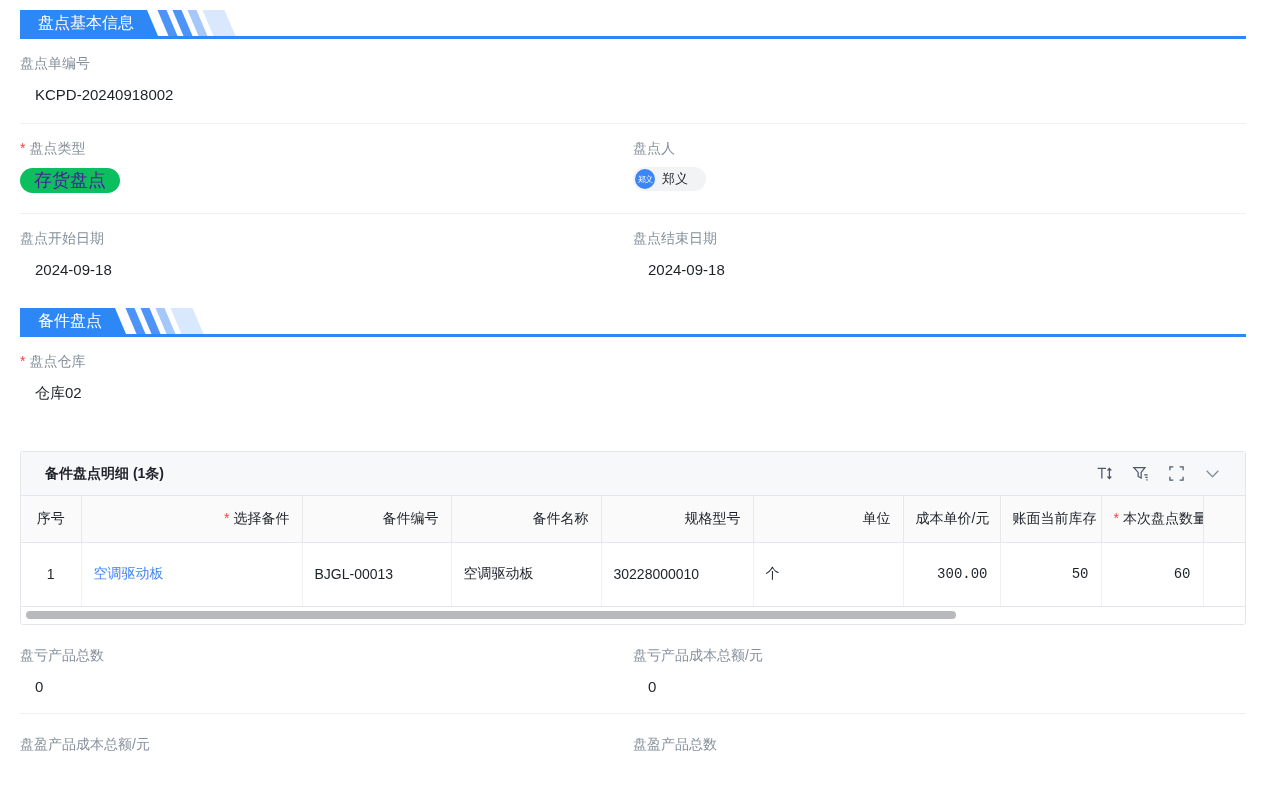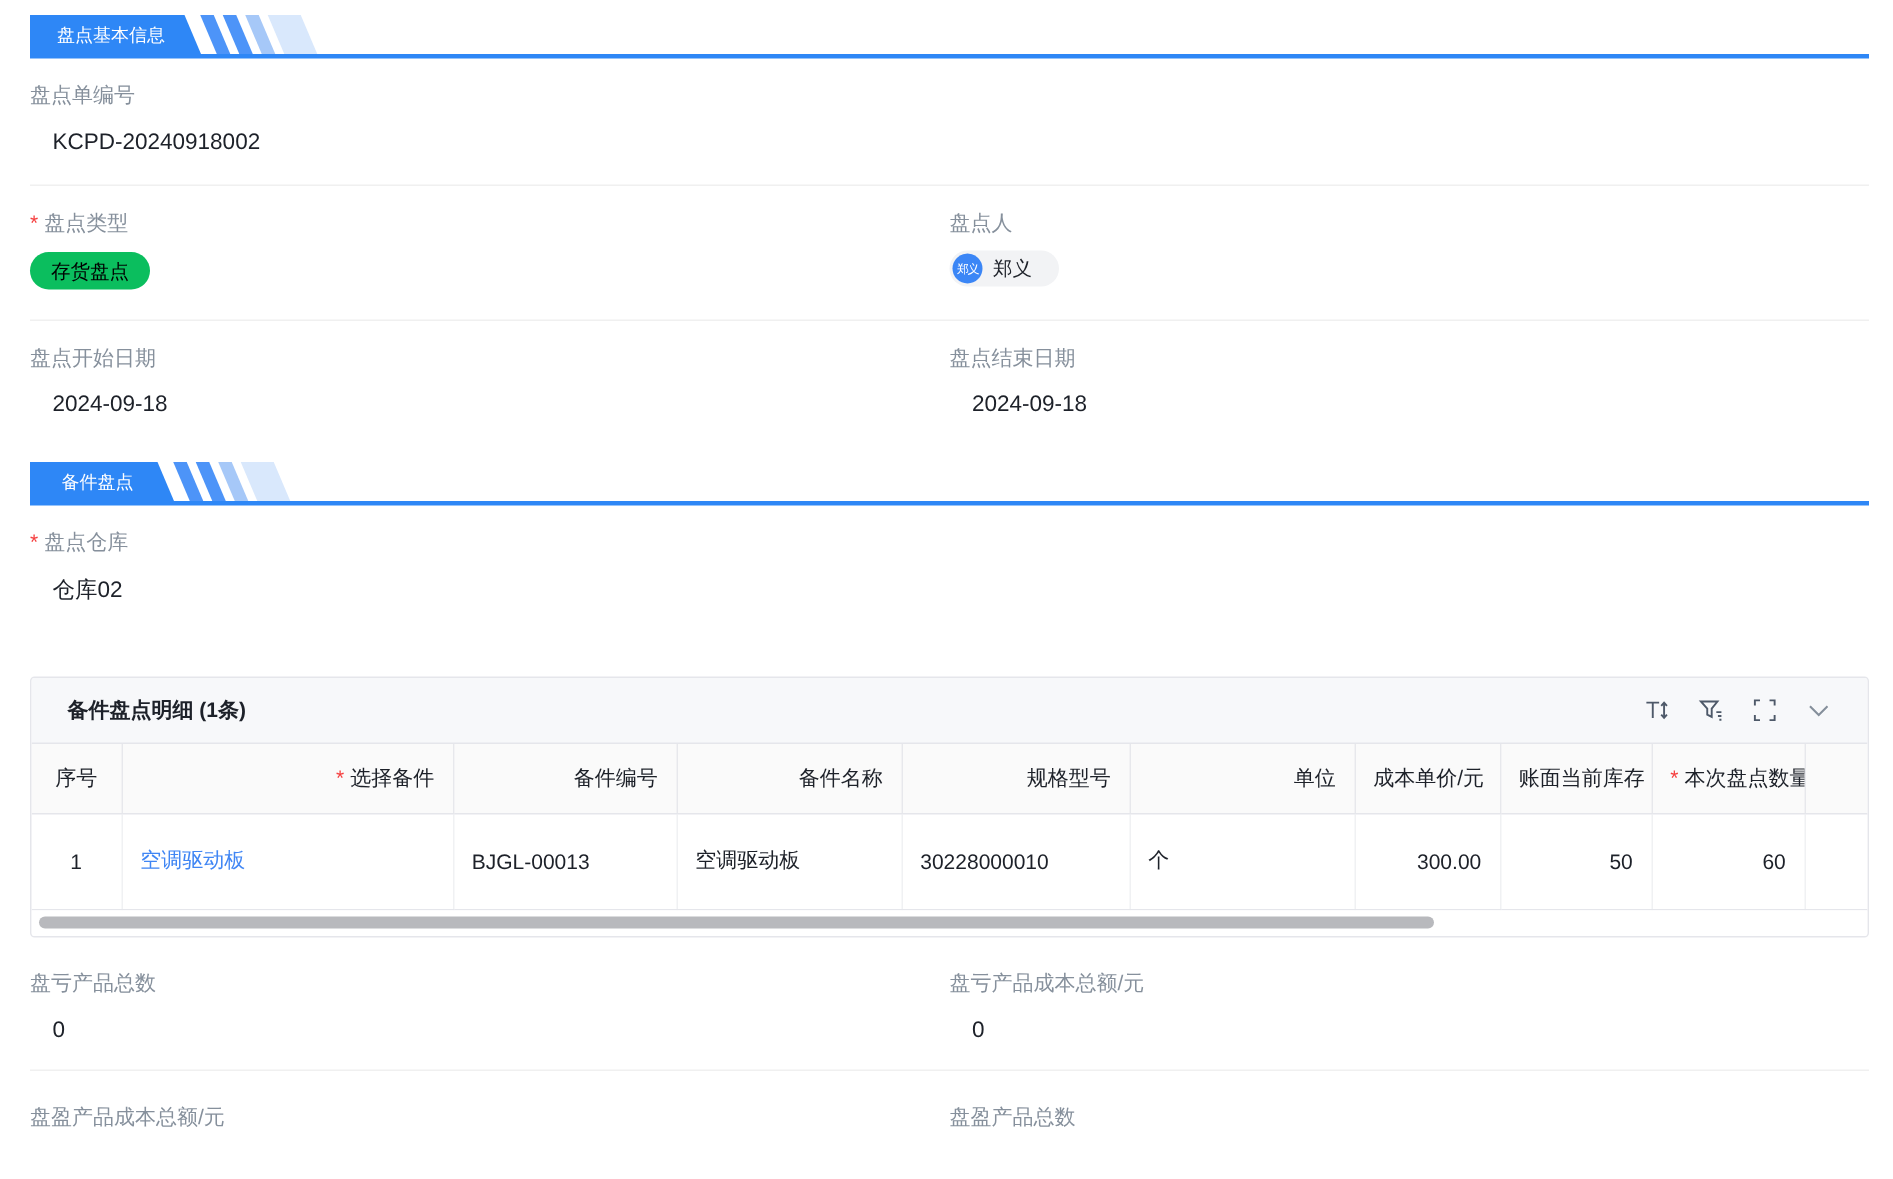--- a/index.html
+++ b/index.html
@@ -3,40 +3,40 @@
 <meta charset="utf-8">
 <style>
   * { margin:0; padding:0; box-sizing:border-box; }
   html,body { width:1262px; height:786px; overflow:hidden; background:#fff;
     font-family:"Liberation Sans","DejaVu Sans",sans-serif; color:#1D2129; }
   .content { padding:10px 16px 0 20px; }
 
   
   .banner { margin-bottom:0; }
   .banner-row { display:flex; height:26px; align-items:stretch; }
-  .banner-box { background:#2E87F6; color:#fff; font-size:12px; line-height:26px;
+  .banner-box { background:#2E87F6; color:#fff; font-size:16px; line-height:26px;
     padding:0 24px 0 18px; min-width:96px; text-align:center;
     clip-path:polygon(0 0, calc(100% - 11px) 0, 100% 100%, 0 100%); }
   .stripes { display:flex; gap:6px; margin-left:5px; }
   .stripe { transform:skewX(23deg); height:26px; }
   .stripe.s1,.stripe.s2 { width:9px; background:#4D94F8; }
   .stripe.s3 { width:9px; background:#A6C8F8; }
   .stripe.s4 { width:22px; background:#D9E8FC; }
   .banner-line { height:3px; background:#2E87F6; }
 
   
   .form-row { display:flex; padding:16px 0 20px; border-bottom:1px solid #F0F0F0; }
   .form-row.first { }
   .form-row.no-border { border-bottom:none; }
   .form-col { width:620px; }
   .form-label { font-size:14px; color:#86909C; }
   .req { color:#F53F3F; margin-right:4px; }
   .form-value { margin-top:13px; font-size:15px; color:#1D2129;margin-left:15px; }
 
-  .tag-green { display:inline-block; background:#0BBE5E; color:#000000; font-size:13px;
+  .tag-green { display:inline-block; background:#0BBE5E; color:#4c1d95; font-size:18px;
     line-height:25px; padding:0 14px; border-radius:13px; margin-top:10px; }
 
   .person-pill { display:inline-flex; align-items:center; background:#F2F3F5;
     border-radius:12px; padding:2px 18px 2px 2px; margin-top:9px; }
   .avatar { width:20px; height:20px; border-radius:50%; background:#3B86F6; color:#fff;
     font-size:8px; display:flex; align-items:center; justify-content:center; letter-spacing:-1px; }
   .person-name { font-size:13px; margin-left:7px; color:#1D2129; }
 
   .spacer-sm { height:10px; }
 
@@ -53,21 +53,21 @@
   table { border-collapse:collapse; table-layout:fixed; width:1332px; }
   th { height:46px; background:#FAFAFA; font-weight:normal; font-size:14px; color:#1D2129;
     text-align:right; padding:0 12px; border-right:1px solid #E7E8EC;
     border-bottom:1px solid #E5E6EB; white-space:nowrap; overflow:hidden; }
   th:last-child { border-right:none; }
   td { height:64px; font-size:14px; color:#1D2129; padding:0 12px; background:#fff;
     border-right:1px solid #F0F1F3; border-bottom:1px solid #E5E6EB;
     white-space:nowrap; overflow:hidden; }
   td:last-child { border-right:none; }
   th:nth-child(1), td:nth-child(1) { text-align:center; }
-  td:nth-child(7), td:nth-child(8), td:nth-child(9) { text-align:right; }
+  td:nth-child(7), td:nth-child(8), td:nth-child(9) { text-align:right;font-family:Liberation Mono, monospace; }
   .cell-link { color:#4086F4; cursor:pointer; }
 
   .scroll-area { height:17px; position:relative; background:#fff; }
   .scroll-thumb { position:absolute; left:5px; top:4px; width:930px; height:8px;
     border-radius:4px; background:#B8B9BD; cursor:pointer; }
 
   .summary-row { padding:22px 0 18px; }
 </style>
 </head>
 <body>

